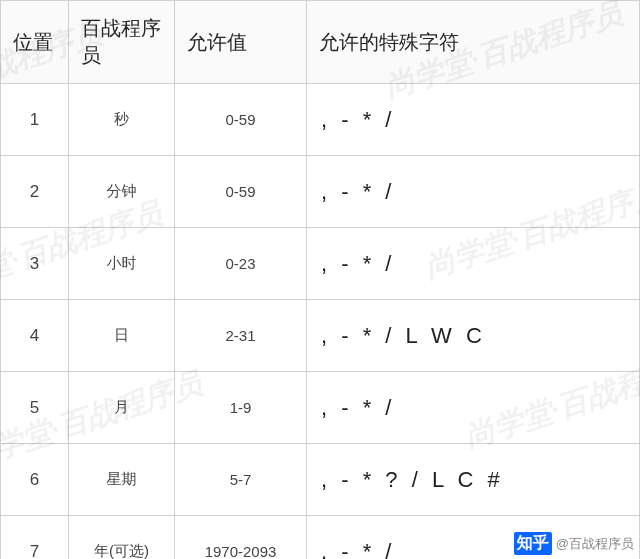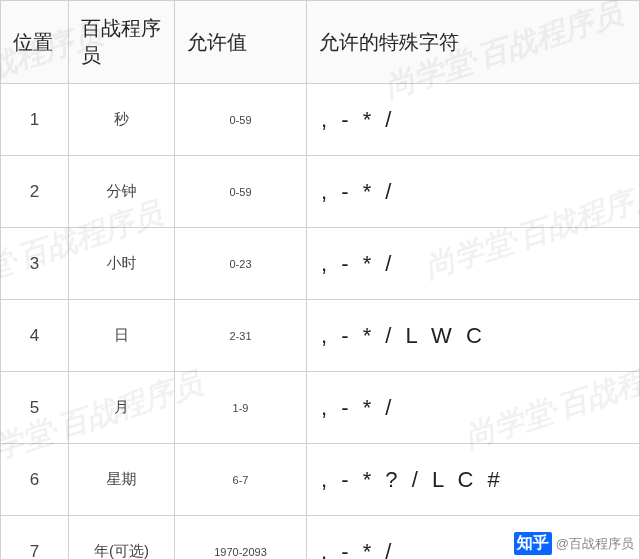--- a/index.html
+++ b/index.html
@@ -35,21 +35,21 @@
       font-size: 16px;
       color: #333;
       height: 72px;
     }
     .col-pos { width: 68px; }
     .col-field { width: 106px; }
     .col-allowed { width: 132px; }
     .col-special { width: auto; }
     .cell-pos { text-align: center; font-size: 17px; color: #444; }
     .cell-field { text-align: center; font-size: 15px; color: #444; }
-    .cell-allowed { text-align: center; font-size: 11px; color: #444; }
+    .cell-allowed { text-align: center; font-size: 15px; color: #444; }
     .cell-special {
       text-align: left;
       padding-left: 14px;
       font-size: 22px;
       letter-spacing: 4px;
       color: #222;
       font-family: ui-sans-serif, -apple-system, sans-serif;
     }
     .watermark-layer {
       position: absolute;
@@ -134,21 +134,21 @@
       </tr>
       <tr>
         <td class="cell-pos">5</td>
         <td class="cell-field">月</td>
         <td class="cell-allowed">1-9</td>
         <td class="cell-special">, - * /</td>
       </tr>
       <tr>
         <td class="cell-pos">6</td>
         <td class="cell-field">星期</td>
-        <td class="cell-allowed">6-7</td>
+        <td class="cell-allowed">5-7</td>
         <td class="cell-special">, - * ? / L C #</td>
       </tr>
       <tr>
         <td class="cell-pos">7</td>
         <td class="cell-field">年(可选)</td>
         <td class="cell-allowed">1970-2093</td>
         <td class="cell-special">, - * /</td>
       </tr>
     </tbody>
 </table>

